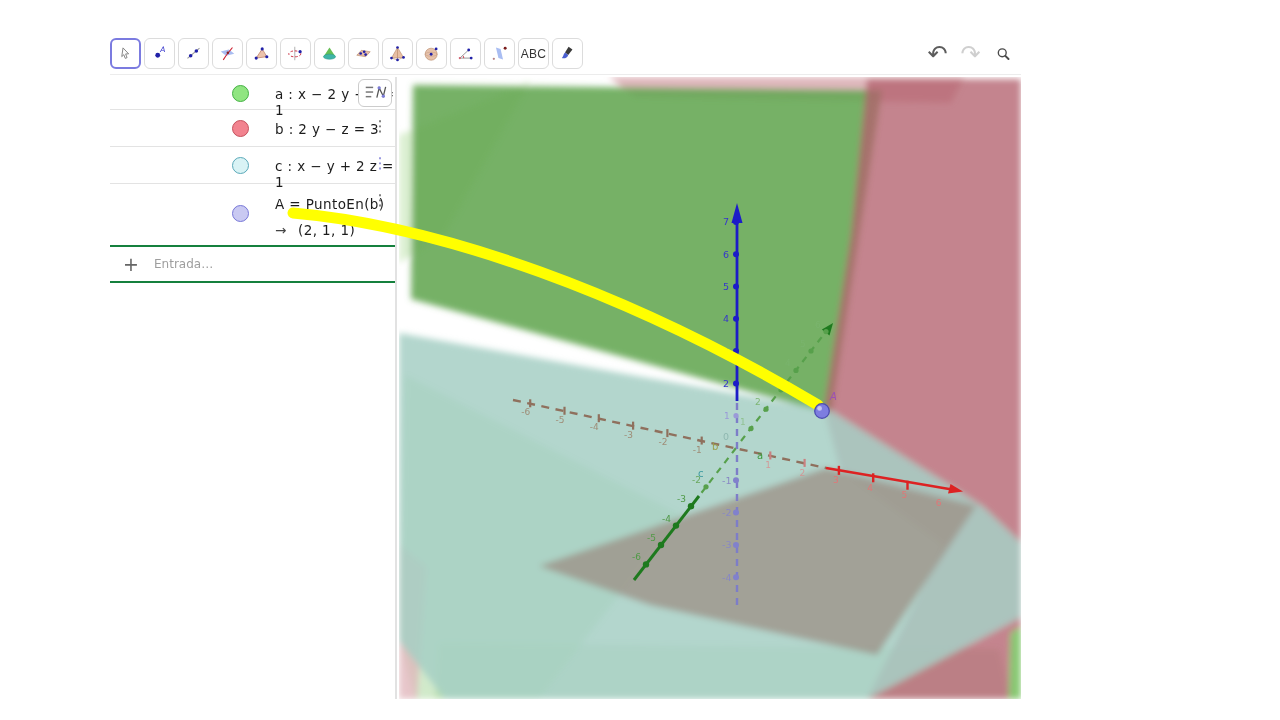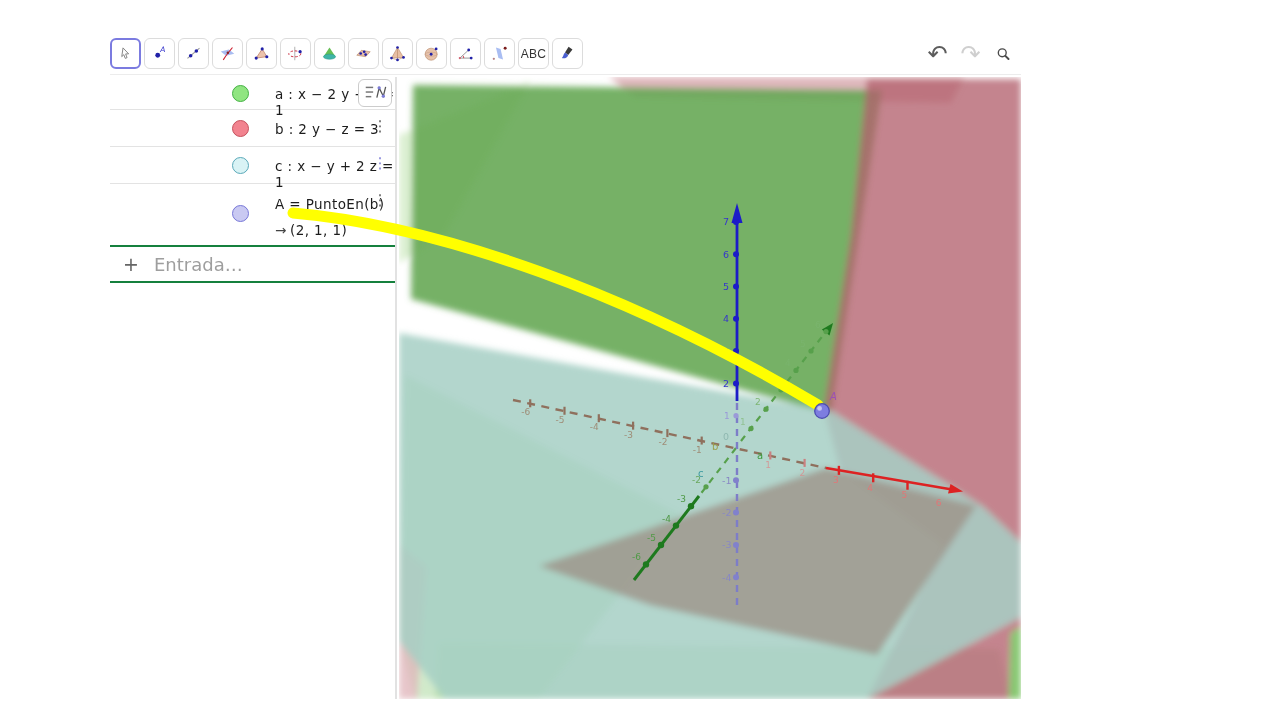--- a/index.html
+++ b/index.html
@@ -27,21 +27,21 @@
   .marble-dot{position:absolute;left:122px;width:17px;height:17px;border-radius:50%;
               border:1.6px solid;box-sizing:border-box;cursor:pointer;}
   .eq{position:absolute;left:165px;font-size:13.5px;color:#1c1c1c;letter-spacing:.4px;cursor:default;}
   .kebab{position:absolute;right:6px;top:6px;width:18px;height:20px;border:none;background:none;
          font-size:15px;color:#5f5f5f;cursor:pointer;padding:0;line-height:20px;}
   .kebab.purple{color:#8080d8;}
   .row-action{position:absolute;right:3px;top:2px;width:34px;height:28px;background:#fff;
               border:1px solid #ccc;border-radius:6px;padding:0;cursor:pointer;}
   .input-row{display:flex;align-items:center;height:36px;}
   .plus{width:42px;text-align:center;font-size:19px;color:#666;}
-  .entrada{flex:1;border:none;outline:none;font-size:18px;color:#333;
+  .entrada{flex:1;border:none;outline:none;font-size:12px;color:#333;
            font-family:"DejaVu Sans","Liberation Sans",sans-serif;}
   .entrada::placeholder{color:#9e9e9e;}
   
   .view3d{position:absolute;left:399px;top:77px;width:622px;height:622px;background:#fff;cursor:default;}
   .overlay{position:absolute;left:0;top:0;width:1280px;height:720px;pointer-events:none;}
   svg text{font-family:"DejaVu Sans","Liberation Sans",sans-serif;}
 </style>
 </head>
 <body>
 
@@ -187,21 +187,21 @@
     <div class="arow sep" style="height:37px">
       <span class="marble-dot" style="top: 10px; background: rgb(217, 243, 245); border-color: rgb(90, 169, 185);"></span>
       <span class="eq" style="top:11px">c : x − y + 2 z = 1</span>
       <button class="kebab purple">⋮</button>
     </div>
 
     <div class="arow sep-purple" style="height:63px">
       <span class="marble-dot" style="top: 21px; background: rgb(201, 201, 242); border-color: rgb(120, 120, 216);"></span>
       <span class="eq" style="top:12px">A = PuntoEn(b)</span>
       <span class="eq" style="top:38px;color:#444">→</span>
-      <span class="eq" style="top:38px;left:180px">(2, 1, 1)</span>
+      <span class="eq" style="top:38px;left:188px">(2, 1, 1)</span>
       <button class="kebab">⋮</button>
     </div>
 
     <div class="arow sep-purple input-row">
       <span class="plus">+</span>
       <input class="entrada" placeholder="Entrada…" style="">
     </div>
   </div>
 
   <div class="view3d">

